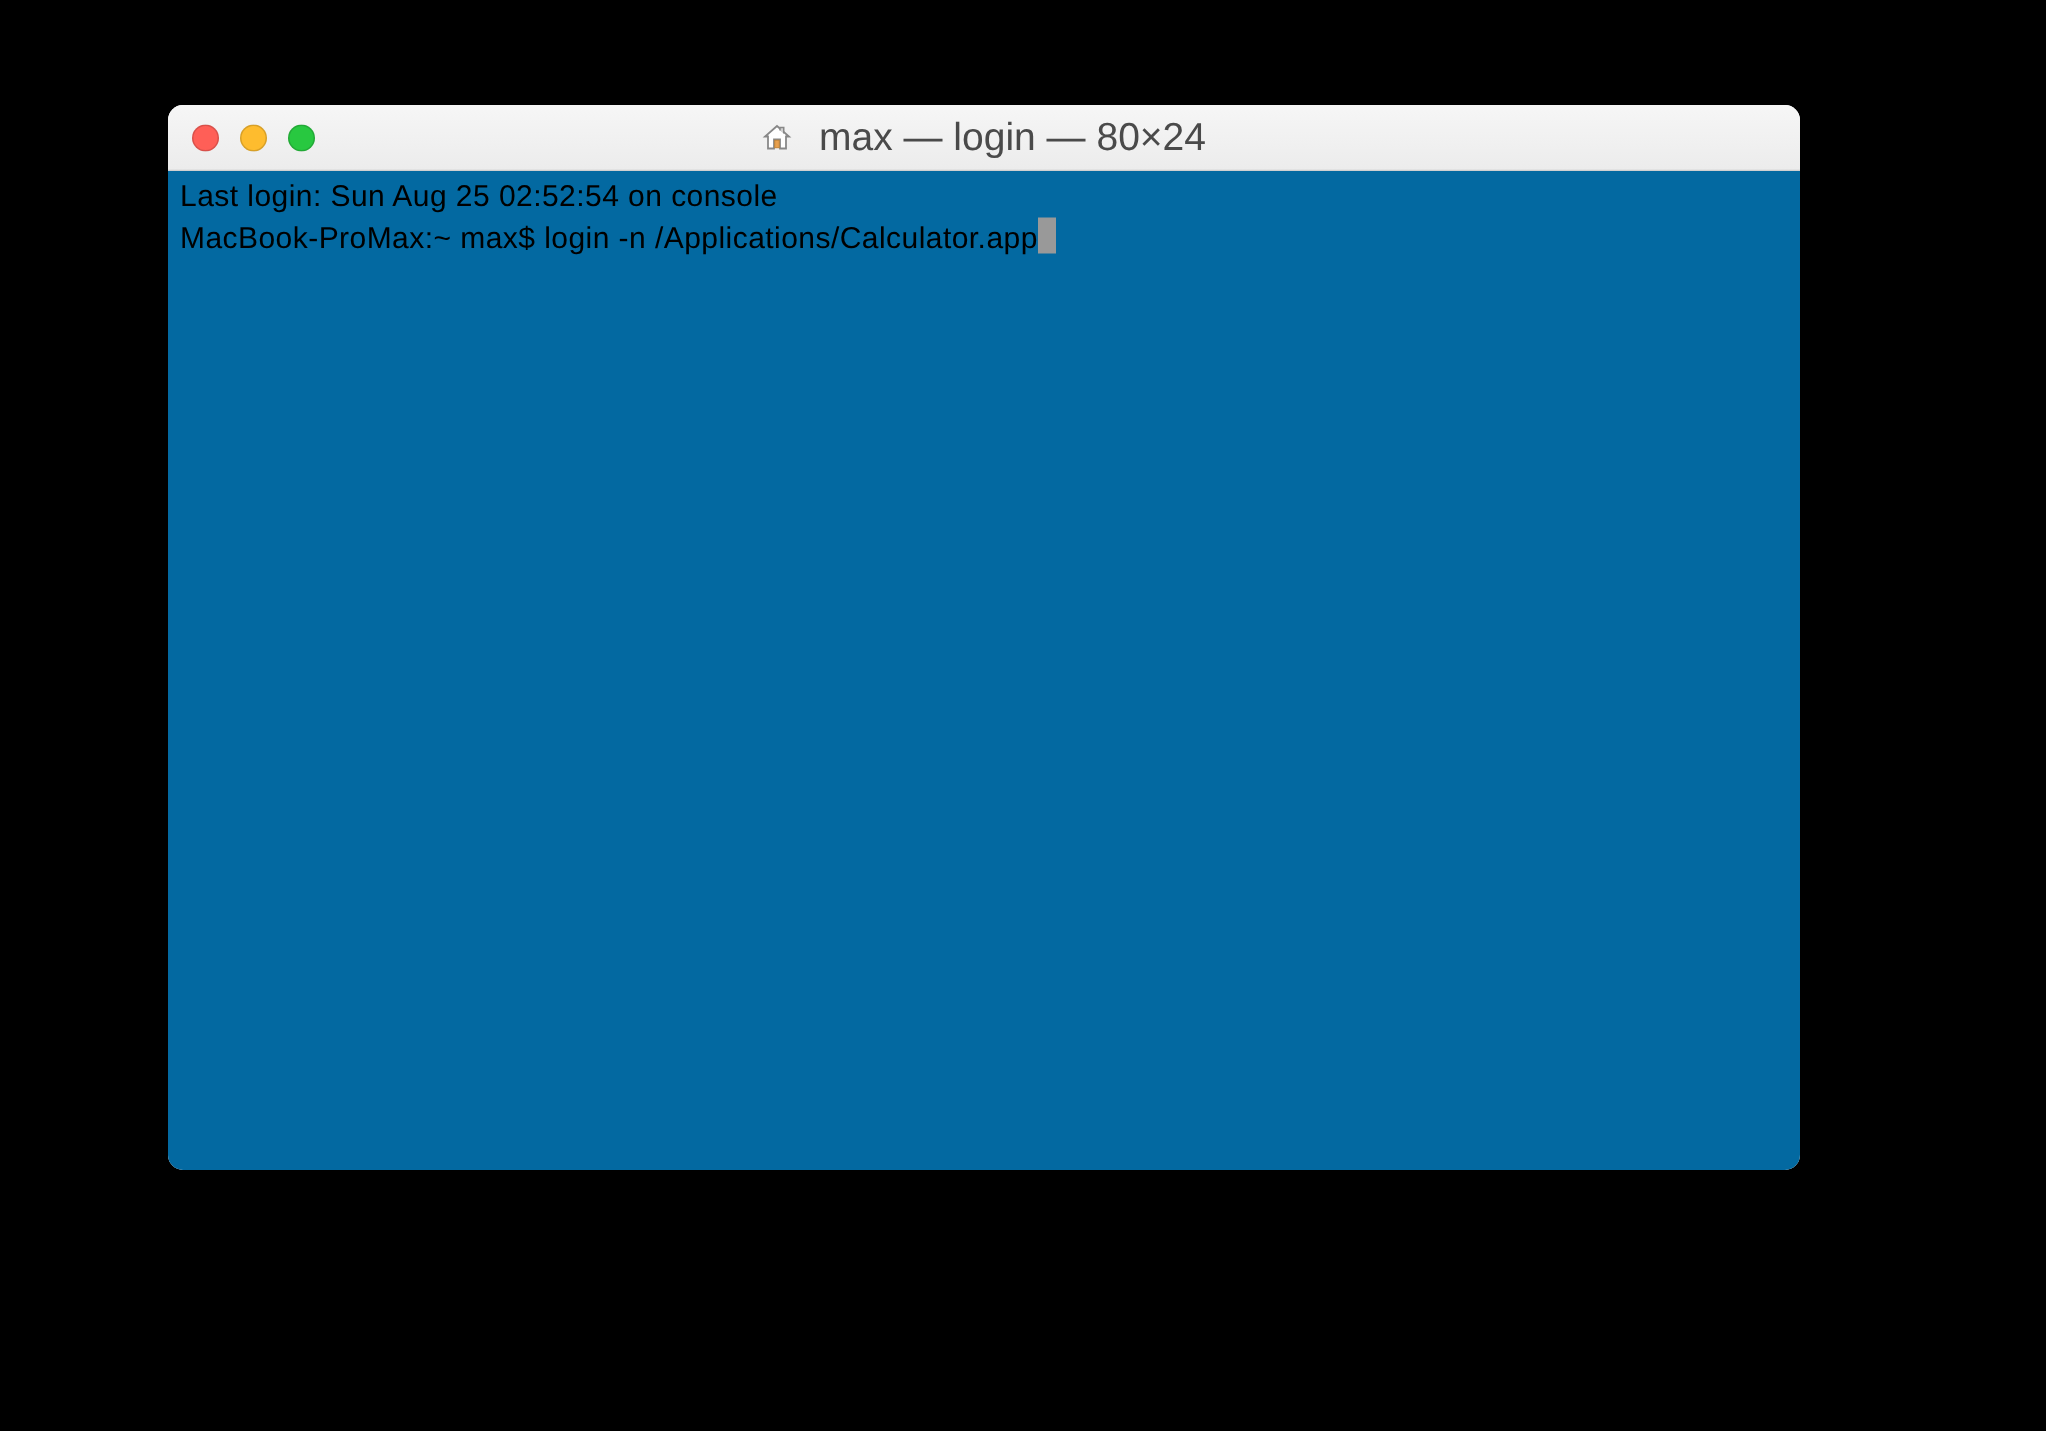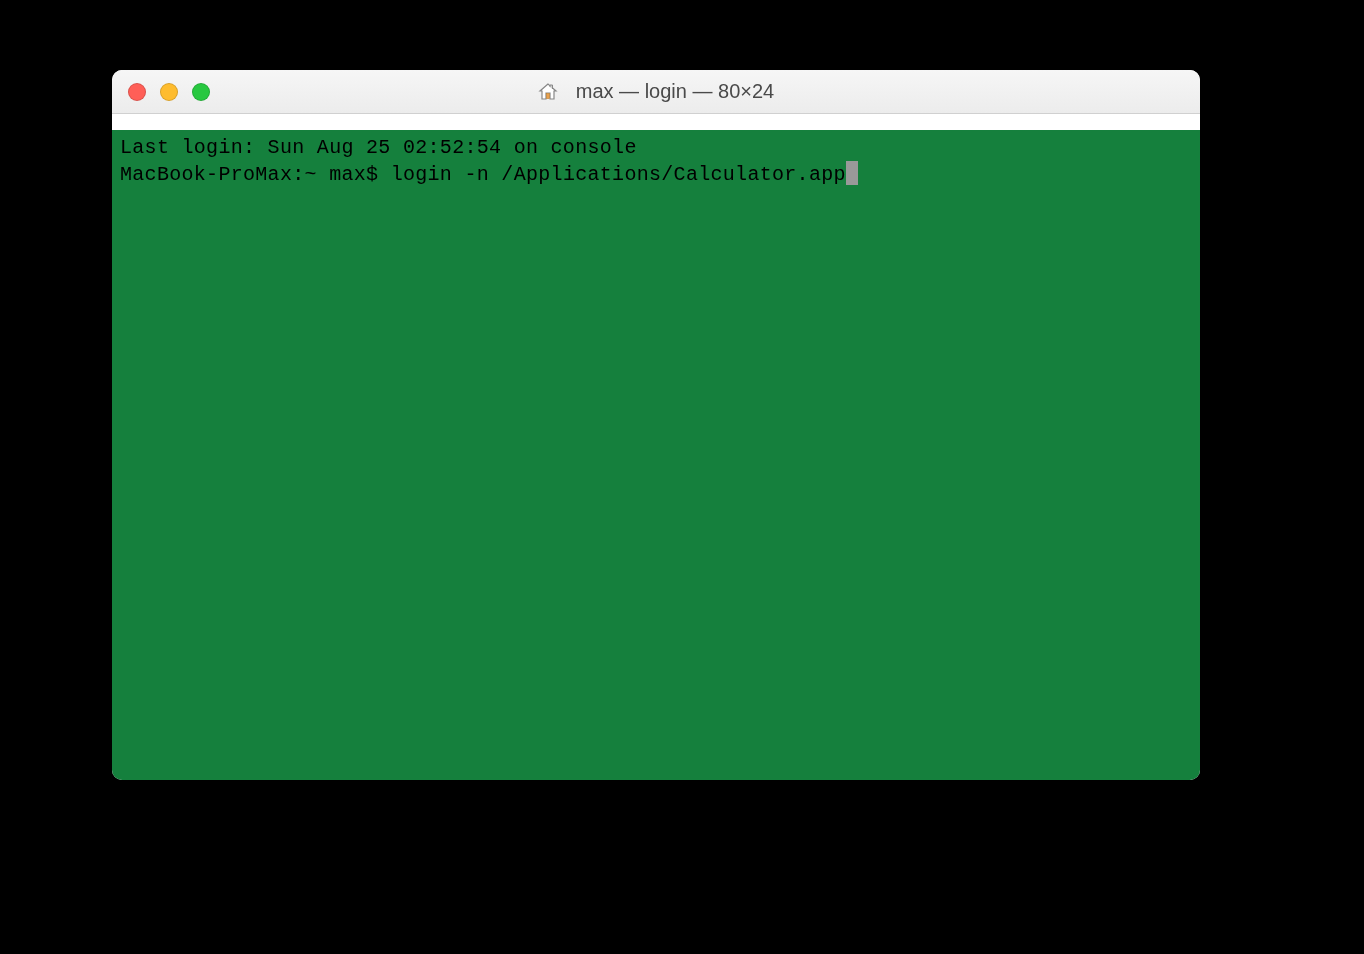--- a/index.html
+++ b/index.html
@@ -65,46 +65,45 @@
       background: #febc2e;
     }
     
     .traffic-light.maximize {
       background: #28c840;
     }
     
     .title {
       flex: 1;
       text-align: center;
-      font-size: 20px;
+      font-size: 26px;
       color: #4a4a4a;
       font-weight: 400;
       display: flex;
       align-items: center;
       justify-content: center;
       gap: 18px;
     }
     
     .home-icon {
       display: inline-flex;
       align-items: center;
       justify-content: center;
     }
     
     .terminal-body {
       flex: 1;
-      background: #15803d;
+      background: #0369a1;
       padding: 4px 8px;
-      font-family: Liberation Mono, monospace;
+      font-family: Liberation Sans, sans-serif;
       font-size: 20px;
       line-height: 1.35;
       color: #000000;
       overflow: auto;
       letter-spacing: 0.3px;
-      margin-top: 16px;
     }
     
     .terminal-line {
       white-space: pre;
     }
     
     .cursor-block {
       display: inline-block;
       width: 12px;
       height: 24px;

